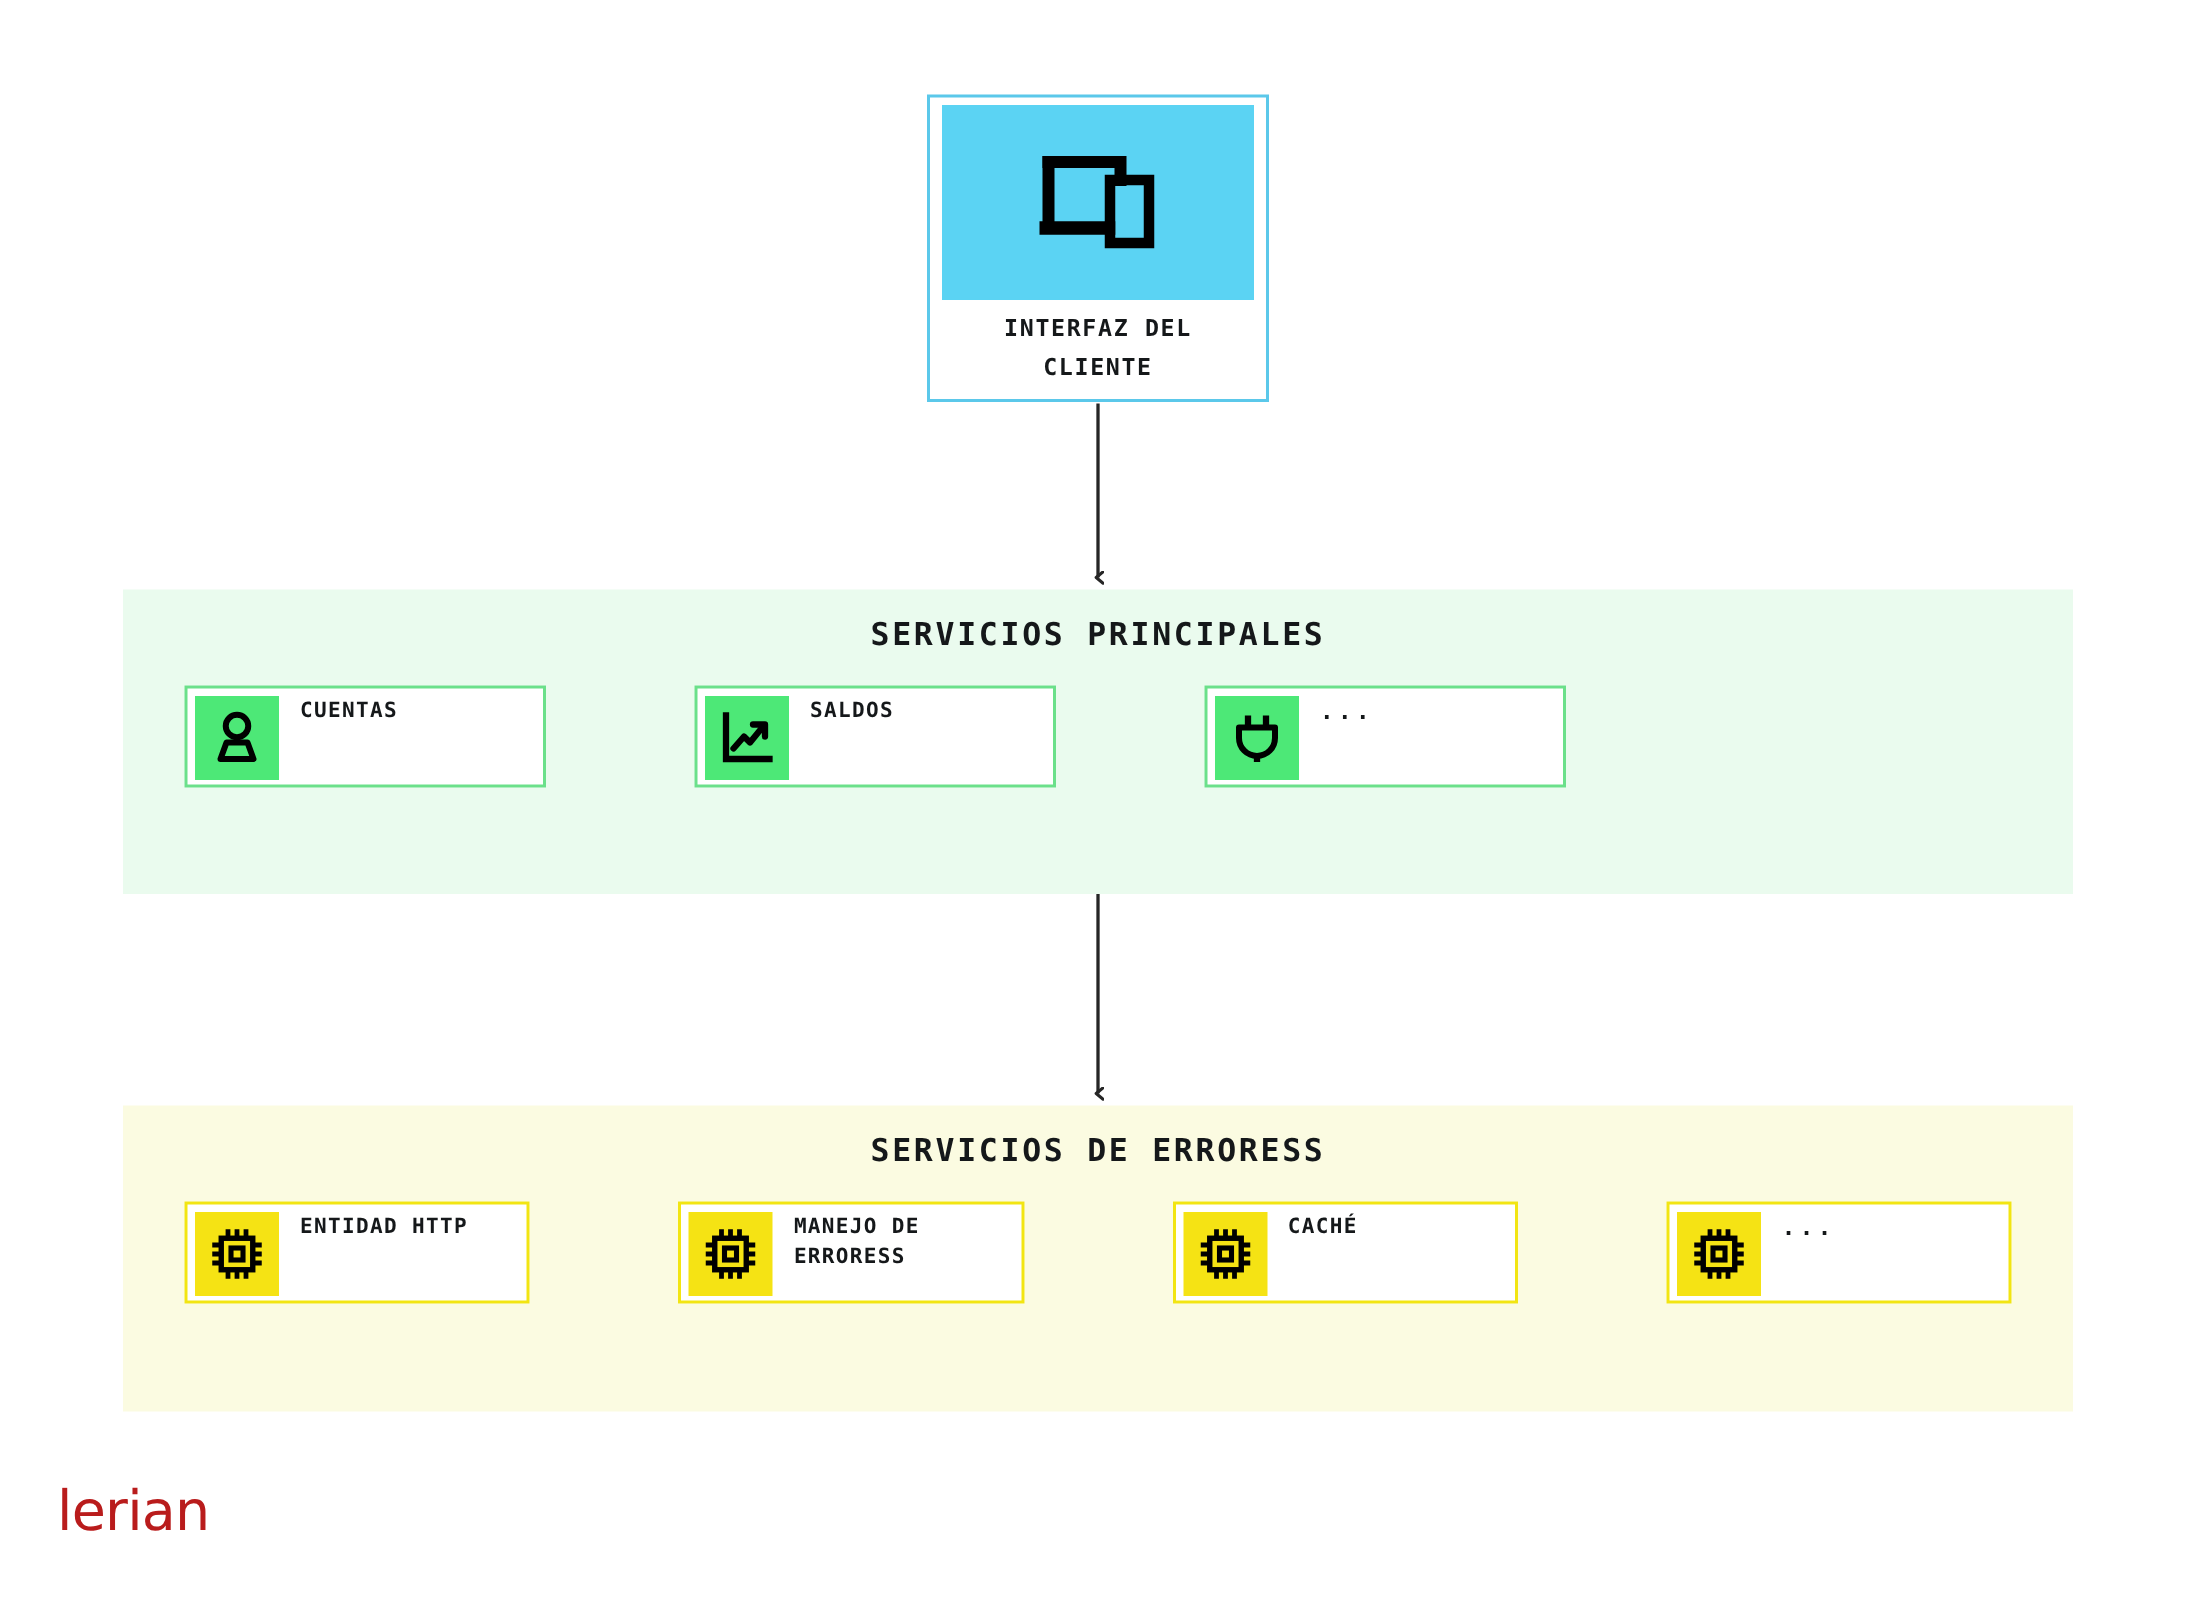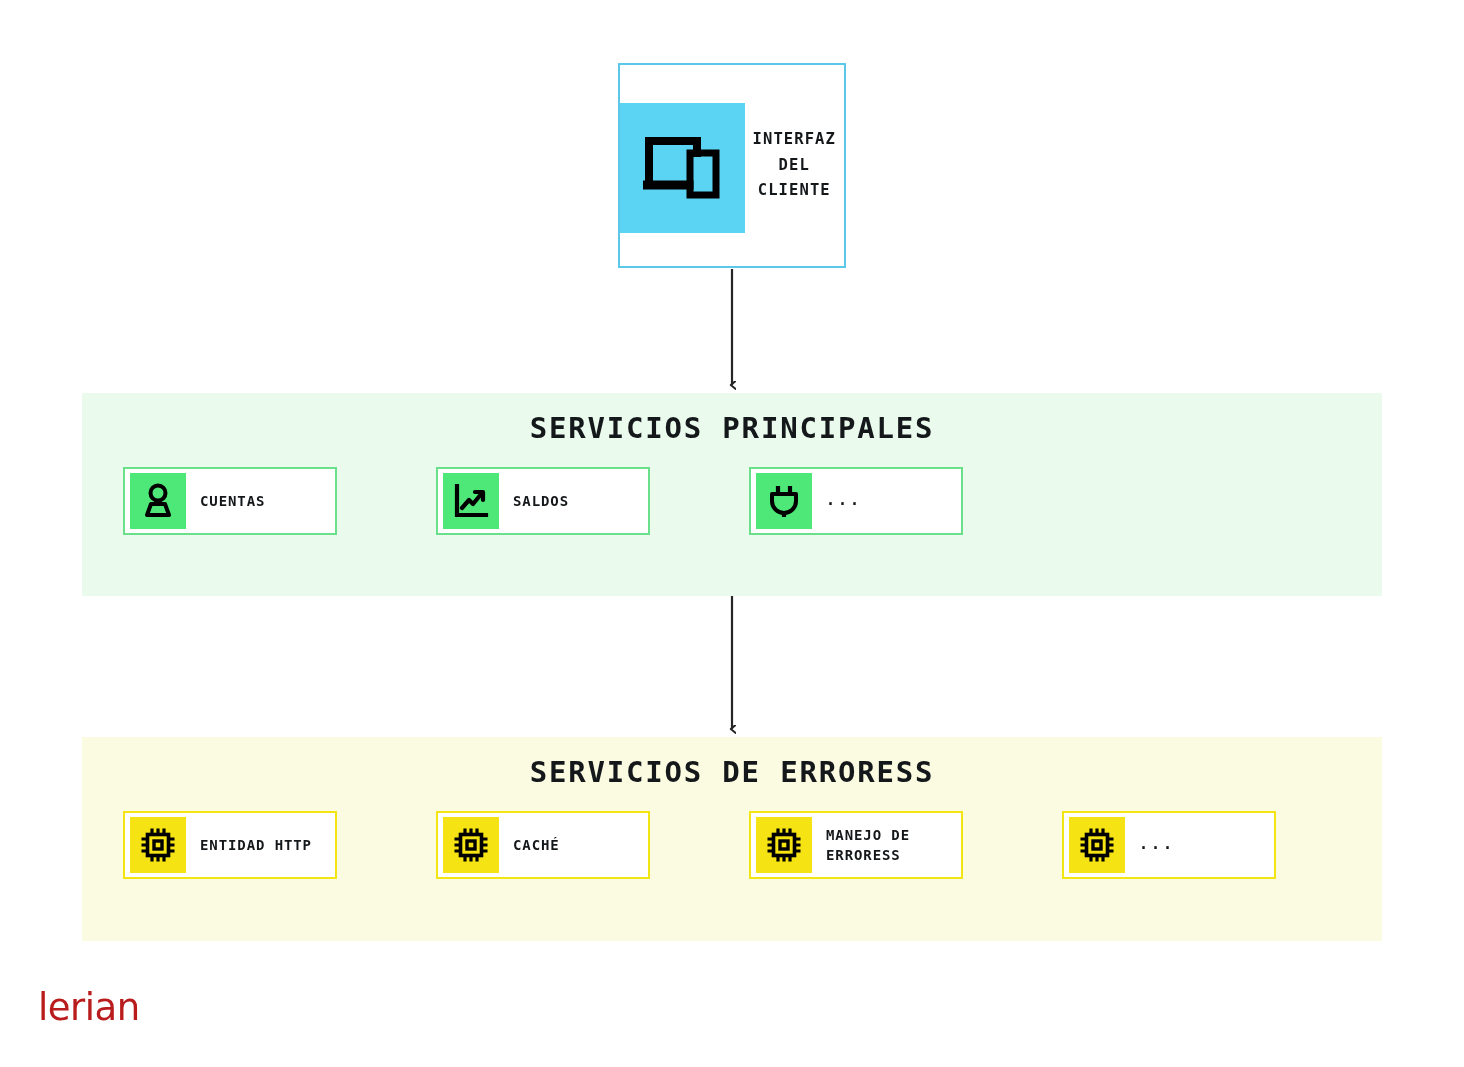--- a/index.html
+++ b/index.html
@@ -23,21 +23,21 @@
   
   .client-card {
     position: absolute;
     left: 618px;
     top: 63px;
     width: 228px;
     height: 205px;
     background: #ffffff;
     border: 2px solid #5BC8EA;
     display: flex;
-    flex-direction: row;
+    flex-direction: column;
     align-items: center;
   }
   .client-icon-box {
     width: 208px;
     height: 130px;
     margin-top: 5px;
     background: #5BD3F3;
     display: flex;
     align-items: center;
     justify-content: center;
@@ -64,41 +64,41 @@
   .band {
     position: absolute;
     left: 82px;
     width: 1300px;
   }
   .band-core   { top: 393px;  height: 203px; background: #EAFBEE; }
   .band-entity { top: 737px;  height: 204px; background: #FBFBE1; }
 
   .band-title {
     text-align: center;
-    font-size: 29px;
+    font-size: 21px;
     font-weight: 700;
     letter-spacing: 1.8px;
     color: #15181a;
     padding-top: 18px;
   }
 
   .card-row {
     position: relative;
     display: flex;
     gap: 0;
     padding: 0 41px;
     margin-top: 22px;
   }
 
   .svc-card {
-    width: 214px;
+    width: 241px;
     height: 68px;
     background: #ffffff;
     display: flex;
-    align-items: center;
+    align-items: flex-start;
     margin-right: 99px;
     padding: 5px;
   }
   .svc-card:last-child { margin-right: 0; }
   .svc-card.green  { border: 2px solid #6BE08A; }
   .svc-card.yellow { border: 2px solid #F2E512; }
 
   .svc-icon {
     width: 56px;
     height: 56px;
@@ -229,35 +229,35 @@
         <span class="svc-icon yellow">
           <svg width="38" height="38" viewBox="0 0 38 38" aria-hidden="true">
             <rect x="8.5" y="8.5" width="21" height="21" fill="none" stroke="#000" stroke-width="3.6"></rect>
             <rect x="15" y="15" width="8" height="8" fill="none" stroke="#000" stroke-width="3.4"></rect>
             <path d="M13 2.5 V8 M19 2.5 V8 M25 2.5 V8
                      M13 30 V35.5 M19 30 V35.5 M25 30 V35.5
                      M2.5 13 H8 M2.5 19 H8 M2.5 25 H8
                      M30 13 H35.5 M30 19 H35.5 M30 25 H35.5" stroke="#000" stroke-width="3.2" stroke-linecap="butt"></path>
           </svg>
         </span>
+        <span class="svc-label">MANEJO DE ERRORESS</span>
+      </div>
+
+      <div class="svc-card yellow">
+        <span class="svc-icon yellow">
+          <svg width="38" height="38" viewBox="0 0 38 38" aria-hidden="true">
+            <rect x="8.5" y="8.5" width="21" height="21" fill="none" stroke="#000" stroke-width="3.6"></rect>
+            <rect x="15" y="15" width="8" height="8" fill="none" stroke="#000" stroke-width="3.4"></rect>
+            <path d="M13 2.5 V8 M19 2.5 V8 M25 2.5 V8
+                     M13 30 V35.5 M19 30 V35.5 M25 30 V35.5
+                     M2.5 13 H8 M2.5 19 H8 M2.5 25 H8
+                     M30 13 H35.5 M30 19 H35.5 M30 25 H35.5" stroke="#000" stroke-width="3.2" stroke-linecap="butt"></path>
+          </svg>
+        </span>
         <span class="svc-label">CACHÉ</span>
-      </div>
-
-      <div class="svc-card yellow">
-        <span class="svc-icon yellow">
-          <svg width="38" height="38" viewBox="0 0 38 38" aria-hidden="true">
-            <rect x="8.5" y="8.5" width="21" height="21" fill="none" stroke="#000" stroke-width="3.6"></rect>
-            <rect x="15" y="15" width="8" height="8" fill="none" stroke="#000" stroke-width="3.4"></rect>
-            <path d="M13 2.5 V8 M19 2.5 V8 M25 2.5 V8
-                     M13 30 V35.5 M19 30 V35.5 M25 30 V35.5
-                     M2.5 13 H8 M2.5 19 H8 M2.5 25 H8
-                     M30 13 H35.5 M30 19 H35.5 M30 25 H35.5" stroke="#000" stroke-width="3.2" stroke-linecap="butt"></path>
-          </svg>
-        </span>
-        <span class="svc-label">MANEJO DE ERRORESS</span>
       </div>
 
       <div class="svc-card yellow">
         <span class="svc-icon yellow">
           <svg width="38" height="38" viewBox="0 0 38 38" aria-hidden="true">
             <rect x="8.5" y="8.5" width="21" height="21" fill="none" stroke="#000" stroke-width="3.6"></rect>
             <rect x="15" y="15" width="8" height="8" fill="none" stroke="#000" stroke-width="3.4"></rect>
             <path d="M13 2.5 V8 M19 2.5 V8 M25 2.5 V8
                      M13 30 V35.5 M19 30 V35.5 M25 30 V35.5
                      M2.5 13 H8 M2.5 19 H8 M2.5 25 H8

